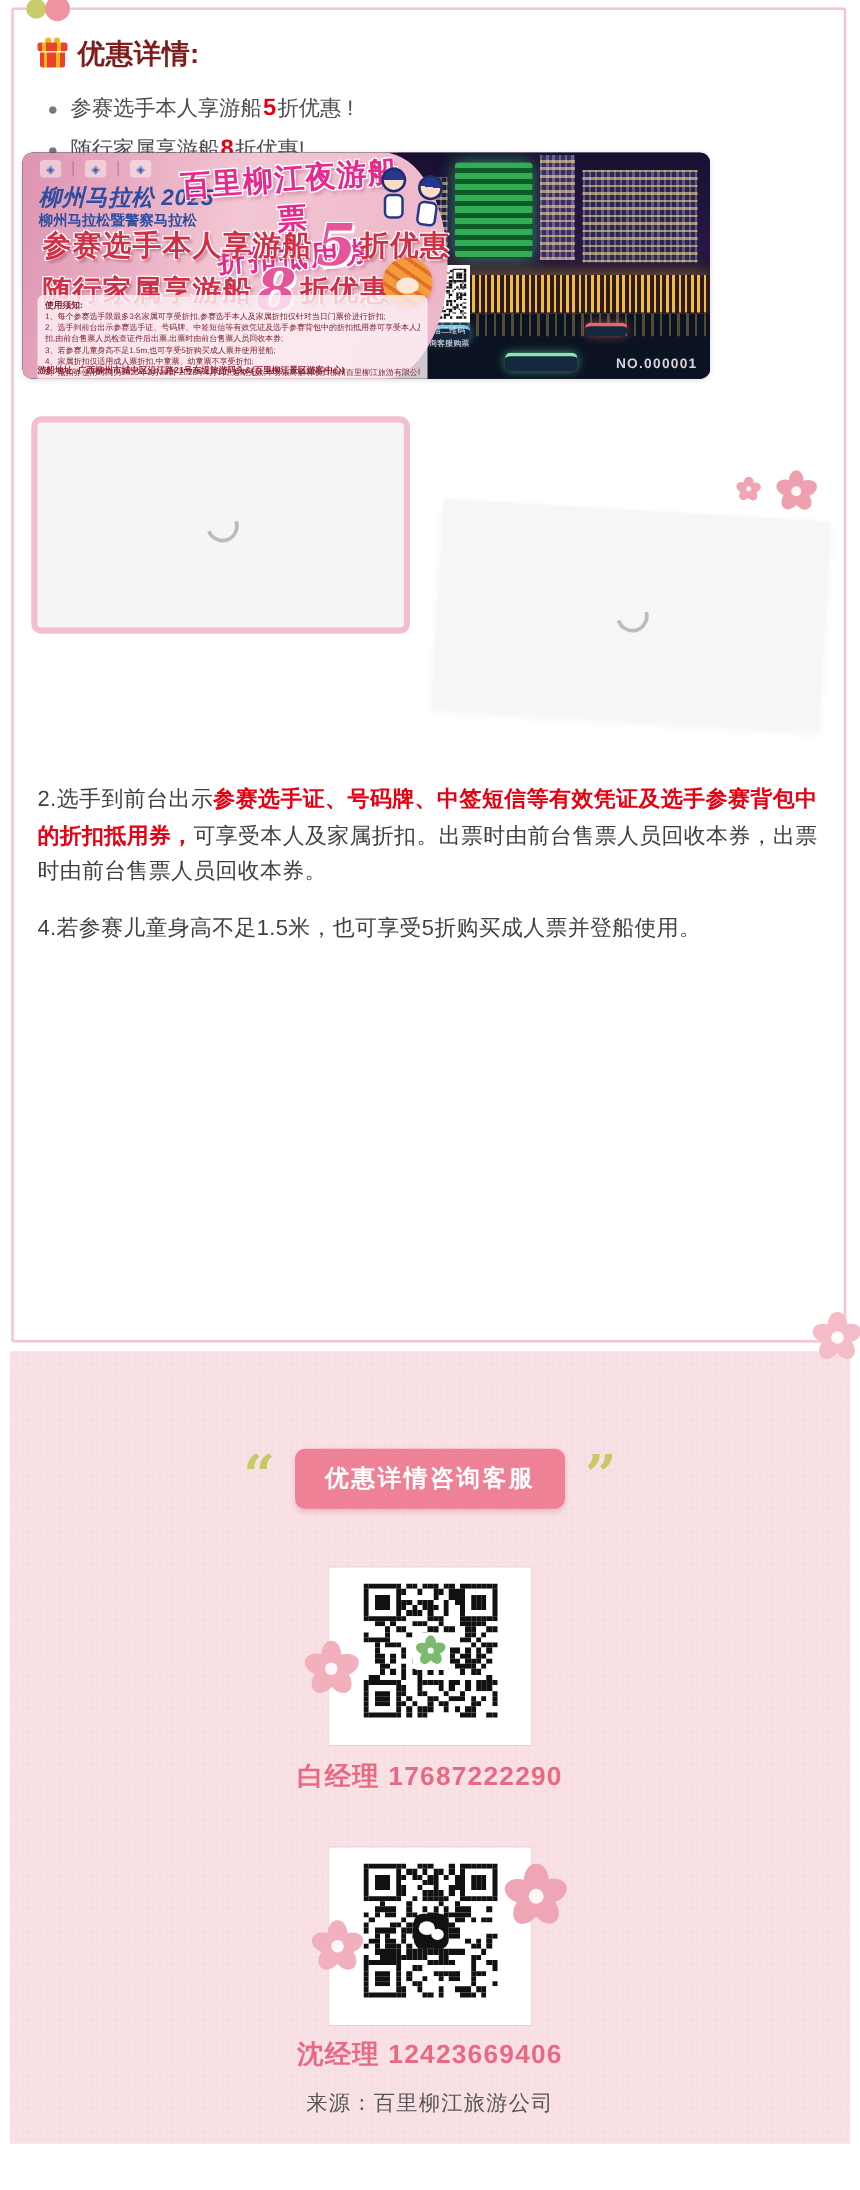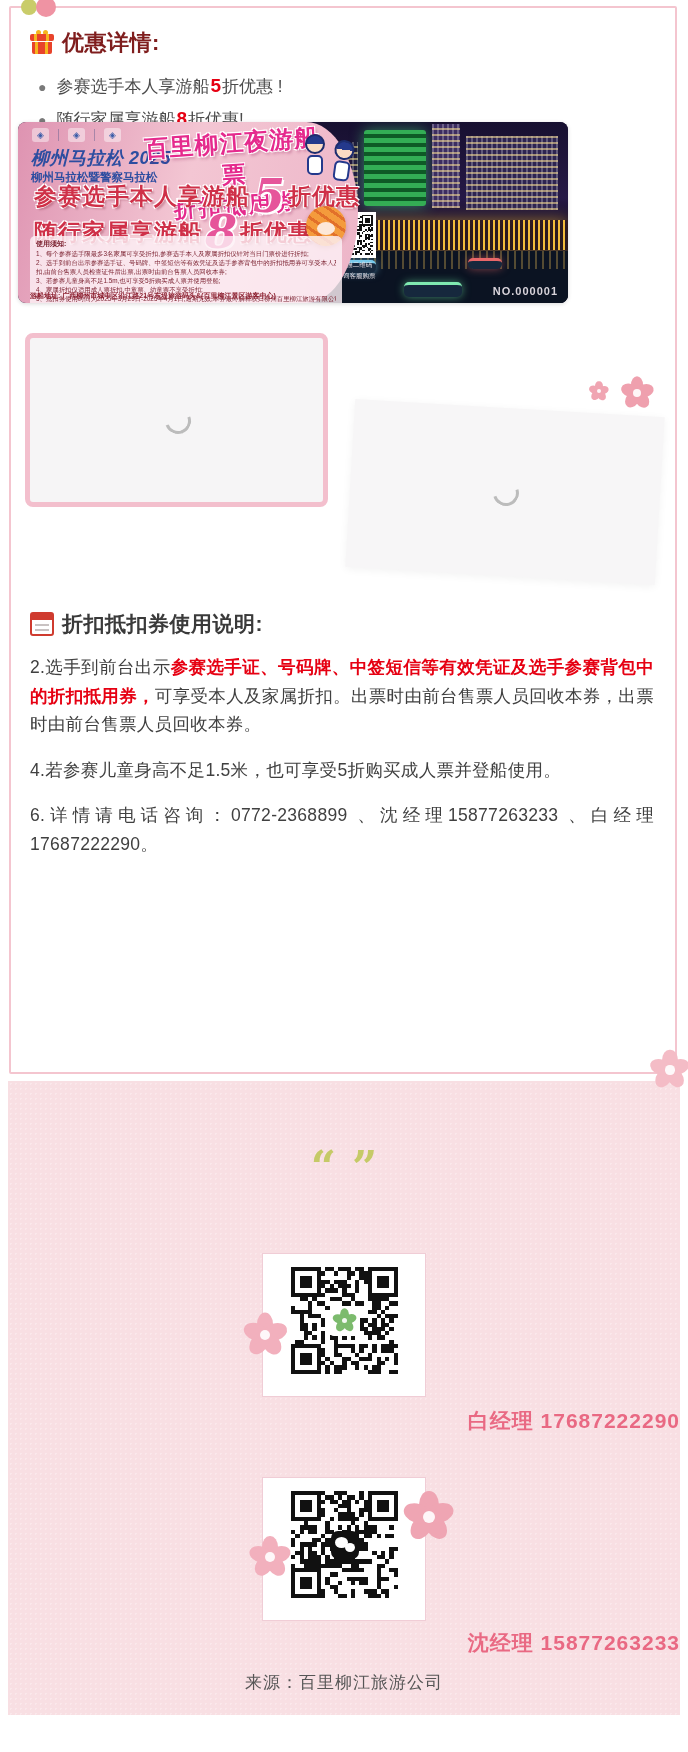--- a/index.html
+++ b/index.html
@@ -107,21 +107,21 @@
   .badge{background:#ef8197;color:#fff;font-size:19px;font-weight:bold;letter-spacing:2px;padding:11px 24px;border-radius:8px;box-shadow:0 2px 4px rgba(200,90,120,.3);}
   .qr-card{position:absolute;left:50%;margin-left:-82px;width:164px;height:144px;background:#fff;border:1px solid #f0cdd6;box-sizing:border-box;}
   .qr-card .qrwrap{position:absolute;left:28px;top:13px;width:107px;height:107px;}
   .card1{top:172px;} .card2{top:396px;}
   .qr-logo{position:absolute;left:50%;top:50%;transform:translate(-50%,-50%);}
   .logo-flower{width:30px;height:30px;background:#fff;border-radius:4px;}
   .logo-flower .fl{position:absolute;left:50%;top:50%;width:1em;height:1em;margin:-.5em 0 0 -.5em;font-size:22px;color:#7cbb6d;}
   .wechat-logo{width:28px;height:28px;background:#111;border-radius:7px;}
   .wechat-logo::before{content:"";position:absolute;left:4px;top:6px;width:13px;height:11px;border-radius:50%;background:#fff;}
   .wechat-logo::after{content:"";position:absolute;left:14px;top:12px;width:10px;height:9px;border-radius:50%;background:#fff;}
-  .contact{position:absolute;left:0;width:100%;text-align:right;font-size:21px;font-weight:bold;color:#e96983;letter-spacing:1px;}
+  .contact{position:absolute;left:0;width:100%;text-align:center;font-size:21px;font-weight:bold;color:#e96983;letter-spacing:1px;}
   .cap1{top:326px;} .cap2{top:548px;}
   .source{position:absolute;left:0;top:590px;width:100%;text-align:center;font-size:17px;color:#565656;letter-spacing:1px;}
 </style>
 </head>
 <body>
 
 <div class="frame"></div>
 <span class="dot dot-olive"></span>
 <span class="dot dot-pink"></span>
 
@@ -863,44 +863,36 @@
   </span>
 <span class="flower" style="left:622px;top:378px;font-size:30px;color:#efa0ae;">
     <i style="--r:0deg"></i>
     <i style="--r:72deg"></i>
     <i style="--r:144deg"></i>
     <i style="--r:216deg"></i>
     <i style="--r:288deg"></i>
   </span>
 
 <section class="instructions">
-  <div class="sec-title">
-    <span class="cal-icon">
-        <span class="top"></span>
-        <span class="l1"></span>
-        <span class="l2"></span>
-      </span>
-    <h2>折扣抵扣券使用说明:</h2>
-  </div>
   <p><span>2.选手到前台出示</span><span class="rd">参赛选手证、号码牌、中签短信等有效凭证及选手参赛背包中的折扣抵用券，</span><span>可享受本人及家属折扣。出票时由前台售票人员回收本券，出票时由前台售票人员回收本券。</span></p>
   <p><span>4.若参赛儿童身高不足1.5米，也可享受5折购买成人票并登船使用。</span></p>
-  <p class="p-spaced"><span>6.详情请电话咨询：0772-2368899 、沈经理15877263233 、白经理17687222290。</span></p>
 </section>
 
 <span class="flower" style="left:652px;top:1052px;font-size:36px;color:#f4bcc6;z-index:3;">
     <i style="--r:0deg"></i>
     <i style="--r:72deg"></i>
     <i style="--r:144deg"></i>
     <i style="--r:216deg"></i>
     <i style="--r:288deg"></i>
   </span>
 
 <div class="footer">
   <div class="badge-row">
     <span class="quote">“</span>
+    <span class="badge">优惠详情咨询客服</span>
     <span class="quote">”</span>
   </div>
 
   <div class="qr-card card1">
     <div class="qrwrap">
         <div class="qr">
           <div class="b"></div>
           <div class="b"></div>
           <div class="b"></div>
           <div class="b"></div>
@@ -2164,21 +2156,21 @@
           <div class="b"></div>
           <div class="b"></div>
           <div></div>
           <div class="b"></div>
           <div></div>
           <div></div>
         </div>
       <div class="qr-logo wechat-logo"></div>
     </div>
   </div>
-  <div class="contact cap2">沈经理 15877263233</div>
+  <div class="contact cap2">沈经理 12423669406</div>
 
   <div class="source">来源：百里柳江旅游公司</div>
 
   <span class="flower" style="left:237px;top:234px;font-size:40px;color:#f2b0bd;">
       <i style="--r:0deg"></i>
       <i style="--r:72deg"></i>
       <i style="--r:144deg"></i>
       <i style="--r:216deg"></i>
       <i style="--r:288deg"></i>
     </span>

